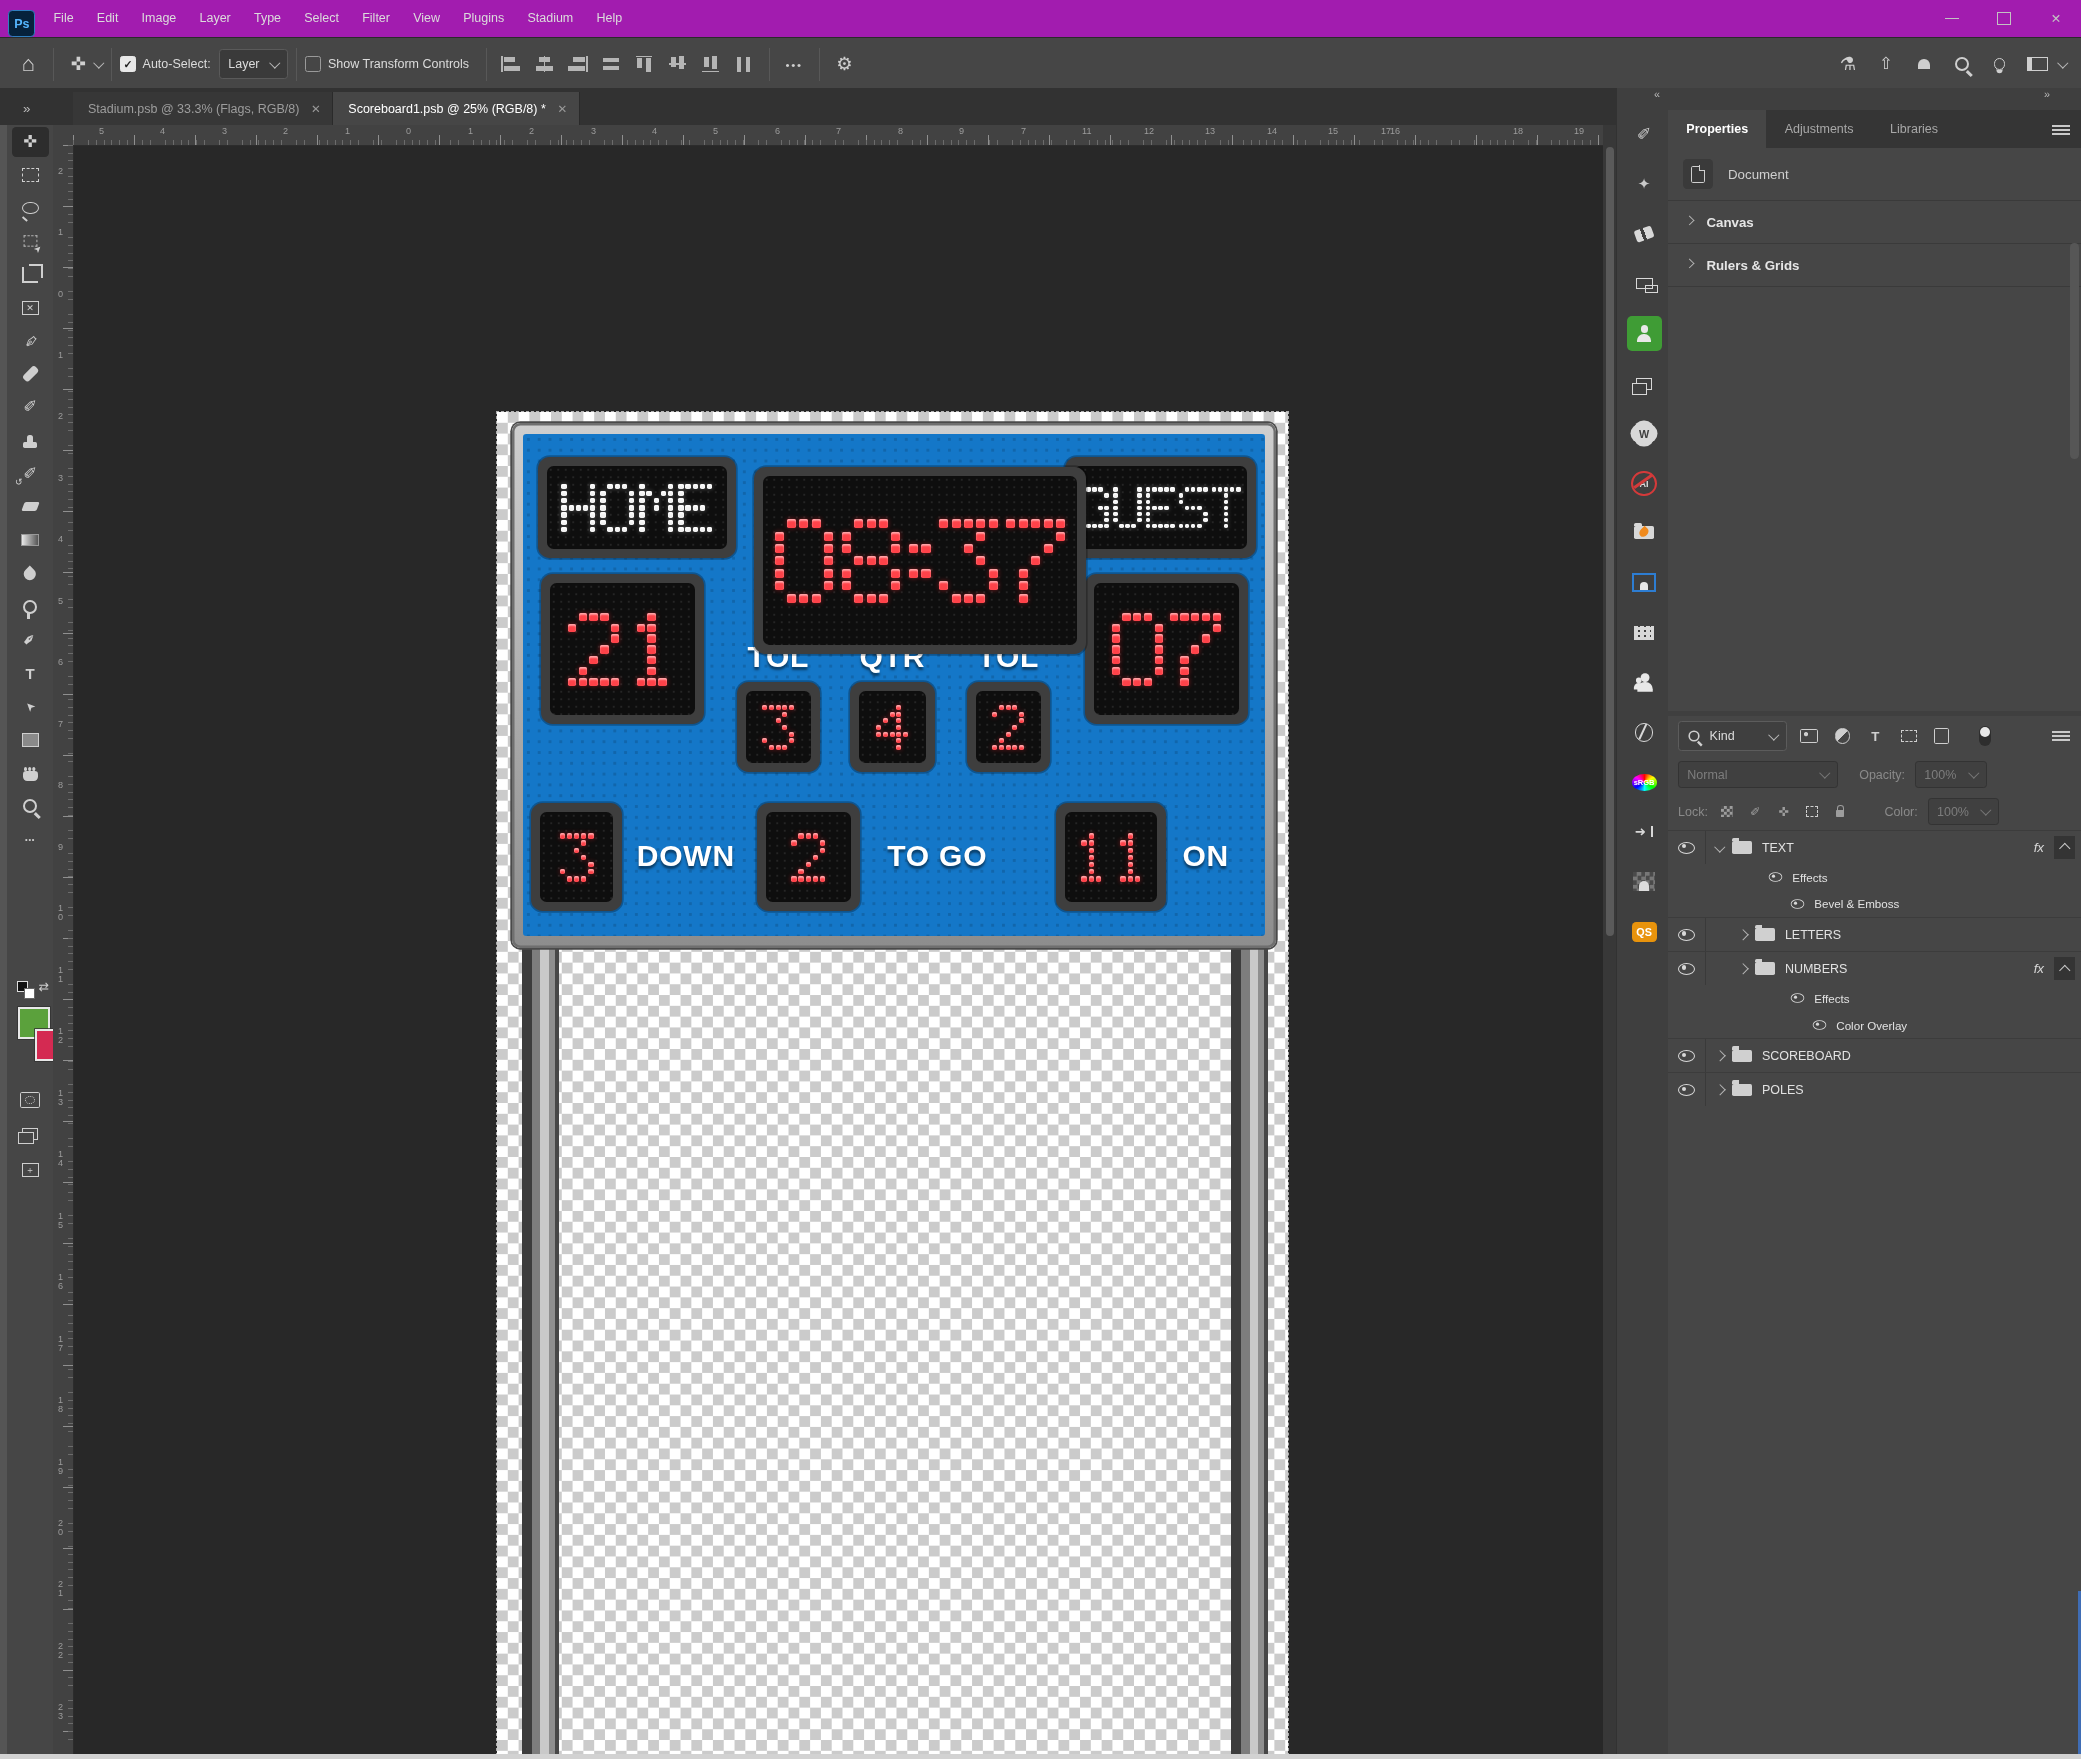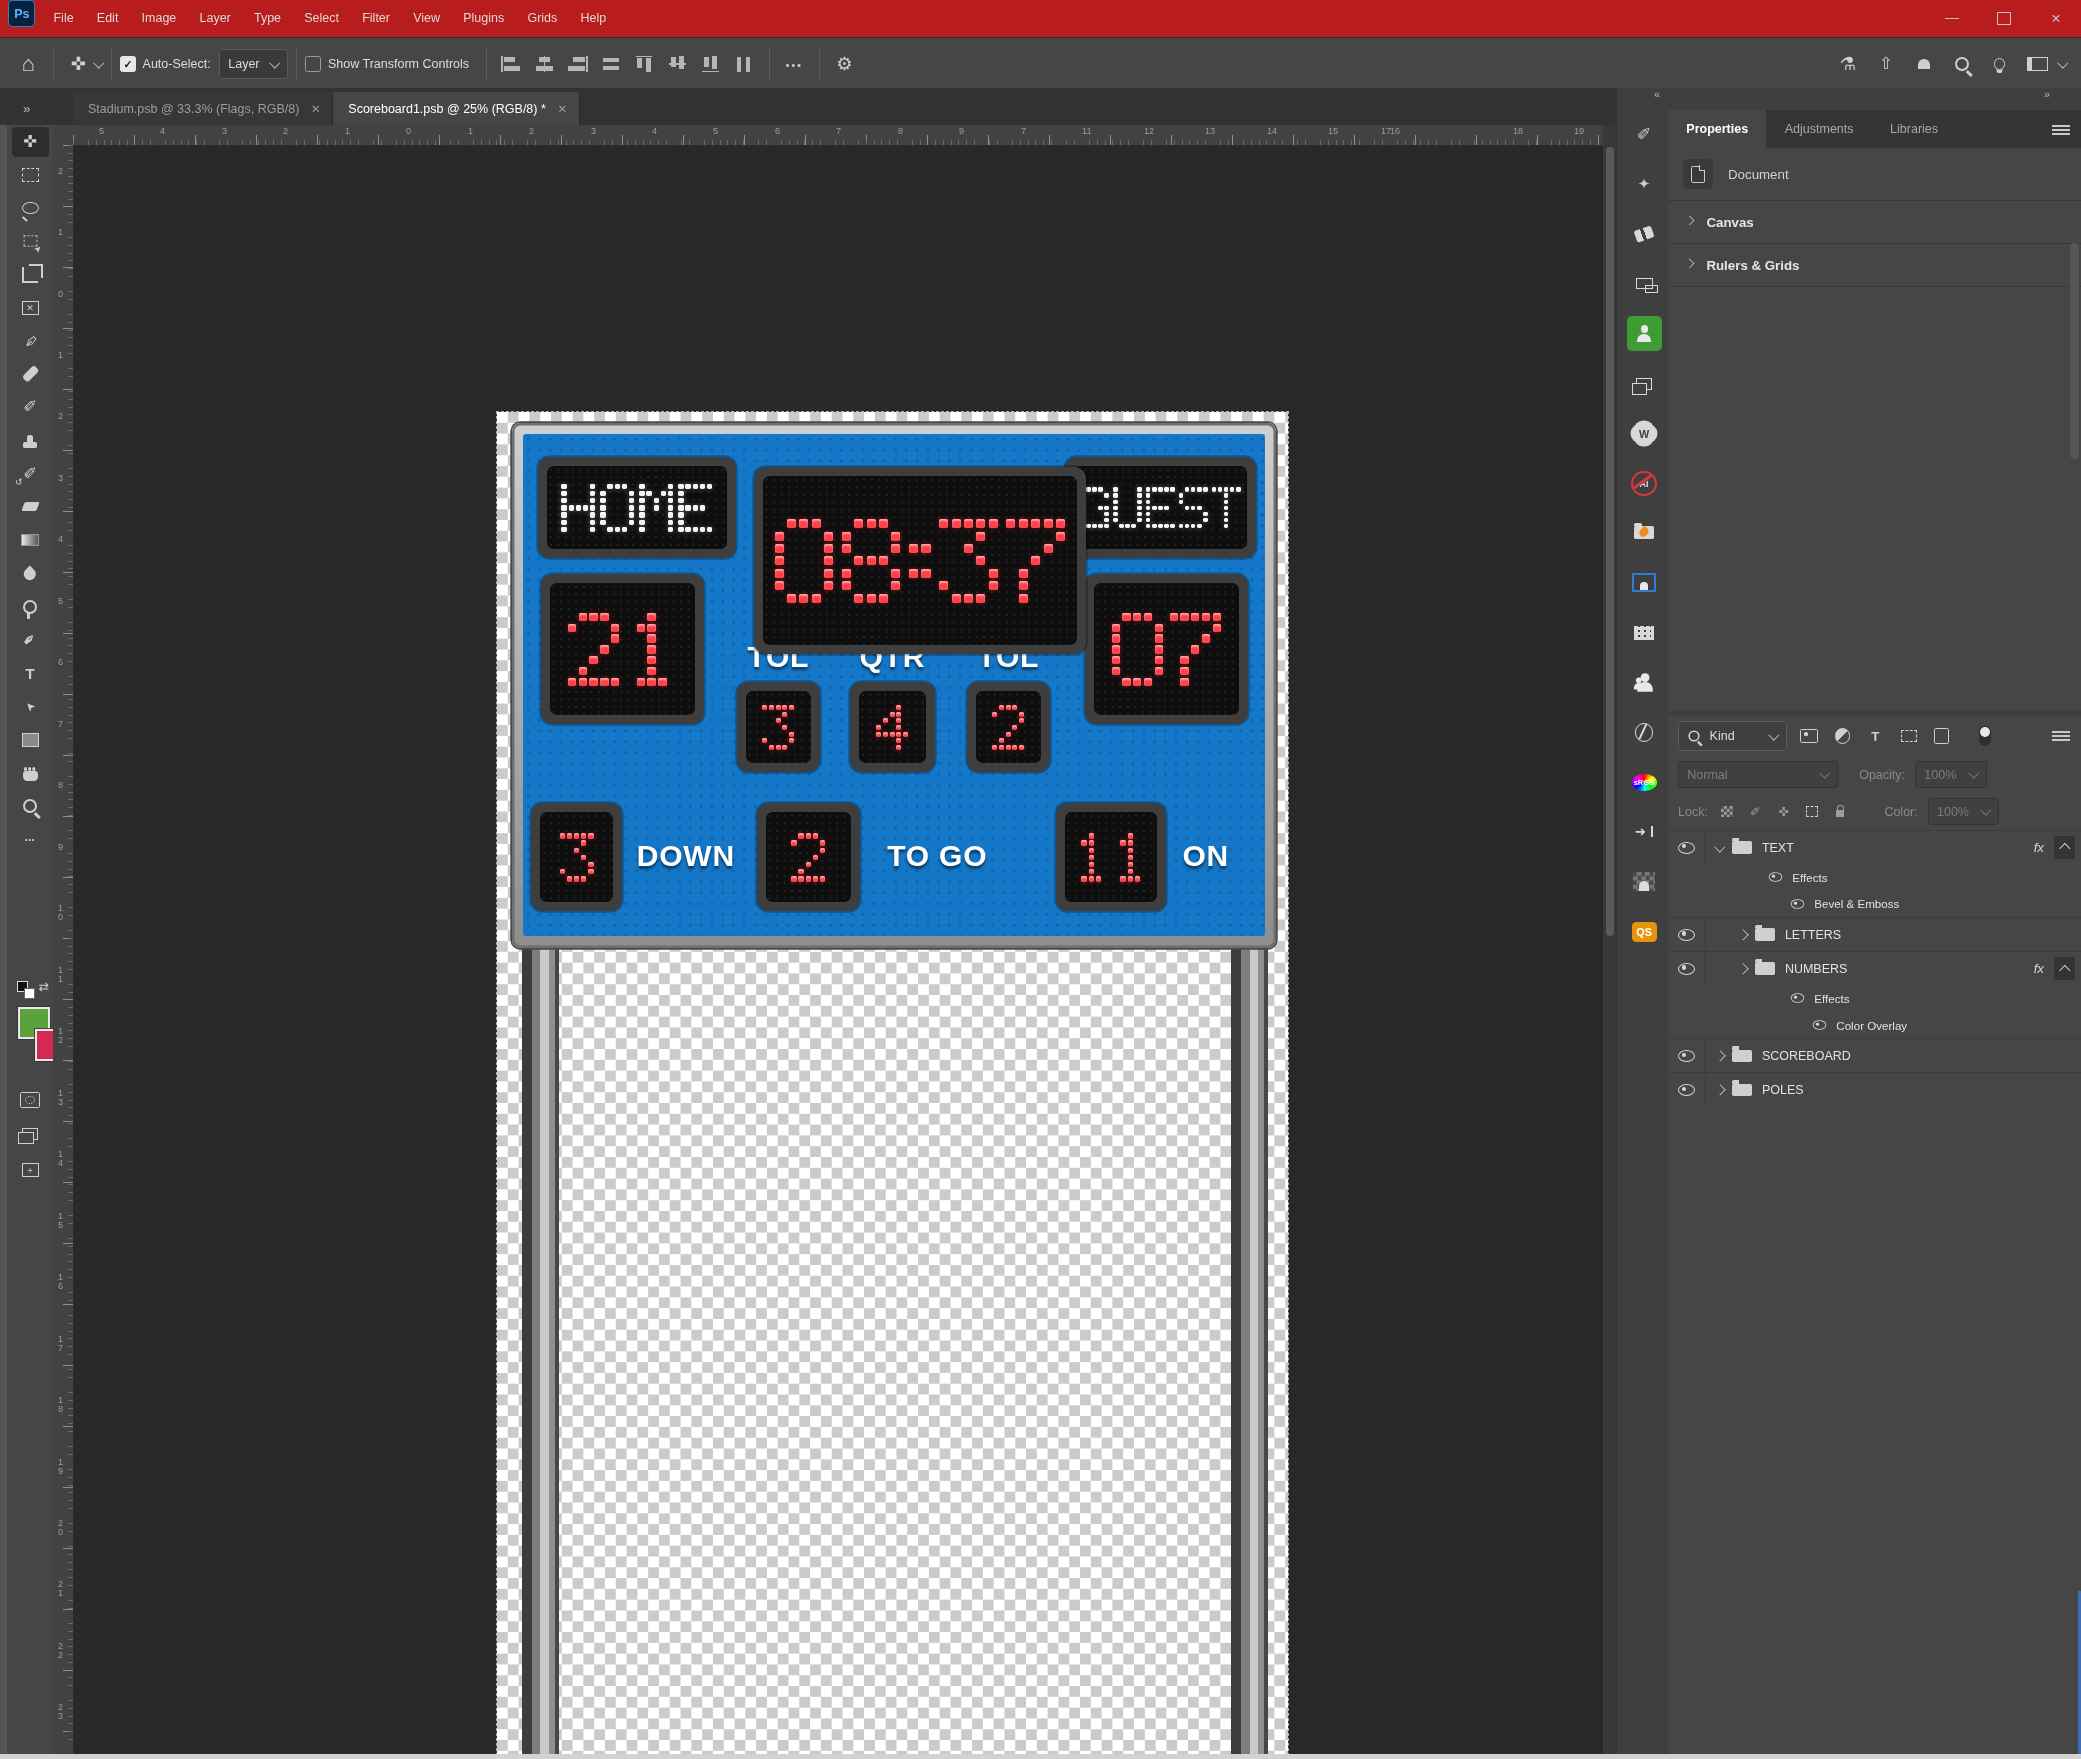--- a/index.html
+++ b/index.html
@@ -1,19 +1,19 @@
 <!DOCTYPE html>
 <html style="font-size:13.3px"><head>
 <meta charset="utf-8">
 <style>
   html,body{margin:0;padding:0;background:#323232;width:2082px;height:1759px;overflow:hidden;
     font-family:"Liberation Sans",sans-serif;-webkit-font-smoothing:antialiased;position:relative;color:#d8d8d8;}
   .abs{position:absolute;}
   
-  #titlebar{left:0;top:0;width:2082px;height:37px;background:#b91c1c;display:flex;align-items:flex-start;}
+  #titlebar{left:0;top:0;width:2082px;height:37px;background:#a21caf;display:flex;align-items:flex-end;}
   #ps-logo{width:25px;height:25px;margin:0 6.6px 0 8.3px;border-radius:4.2px;background:#06223c;border:1.7px solid #2f7fc0;
     display:flex;align-items:center;justify-content:center;color:#55b7ff;font-weight:bold;font-size:12.5px;}
   #menus{display:flex;align-items:center;height:100%;}
   .menu-item{padding:0 11.6px;font-size:12.5px;color:#dcdcdc;line-height:37px;cursor:default;}
   #win-controls{position:absolute;right:0;top:0;height:37px;display:flex;}
   .winbtn{width:52px;height:37px;display:flex;align-items:center;justify-content:center;color:#c2c2c2;font-size:12.5px;}
   .winbtn .bar{width:13.3px;height:1.7px;background:#c2c2c2;}
   .winbtn .box{width:11.6px;height:11.6px;border:1.7px solid #c2c2c2;}
   
   #optionsbar{left:0;top:37px;width:2082px;height:52px;background:#464646;border-top:0.8px solid #2a2a2a;
@@ -206,21 +206,21 @@
   <nav id="menus">
       <div class="menu-item">File</div>
       <div class="menu-item">Edit</div>
       <div class="menu-item">Image</div>
       <div class="menu-item">Layer</div>
       <div class="menu-item">Type</div>
       <div class="menu-item">Select</div>
       <div class="menu-item">Filter</div>
       <div class="menu-item">View</div>
       <div class="menu-item">Plugins</div>
-      <div class="menu-item">Grids</div>
+      <div class="menu-item">Stadium</div>
       <div class="menu-item">Help</div>
     </nav>
   <div id="win-controls">
     <div class="winbtn">
         <span class="bar"></span>
       </div>
     <div class="winbtn">
         <span class="box"></span>
       </div>
     <div class="winbtn">✕</div>

